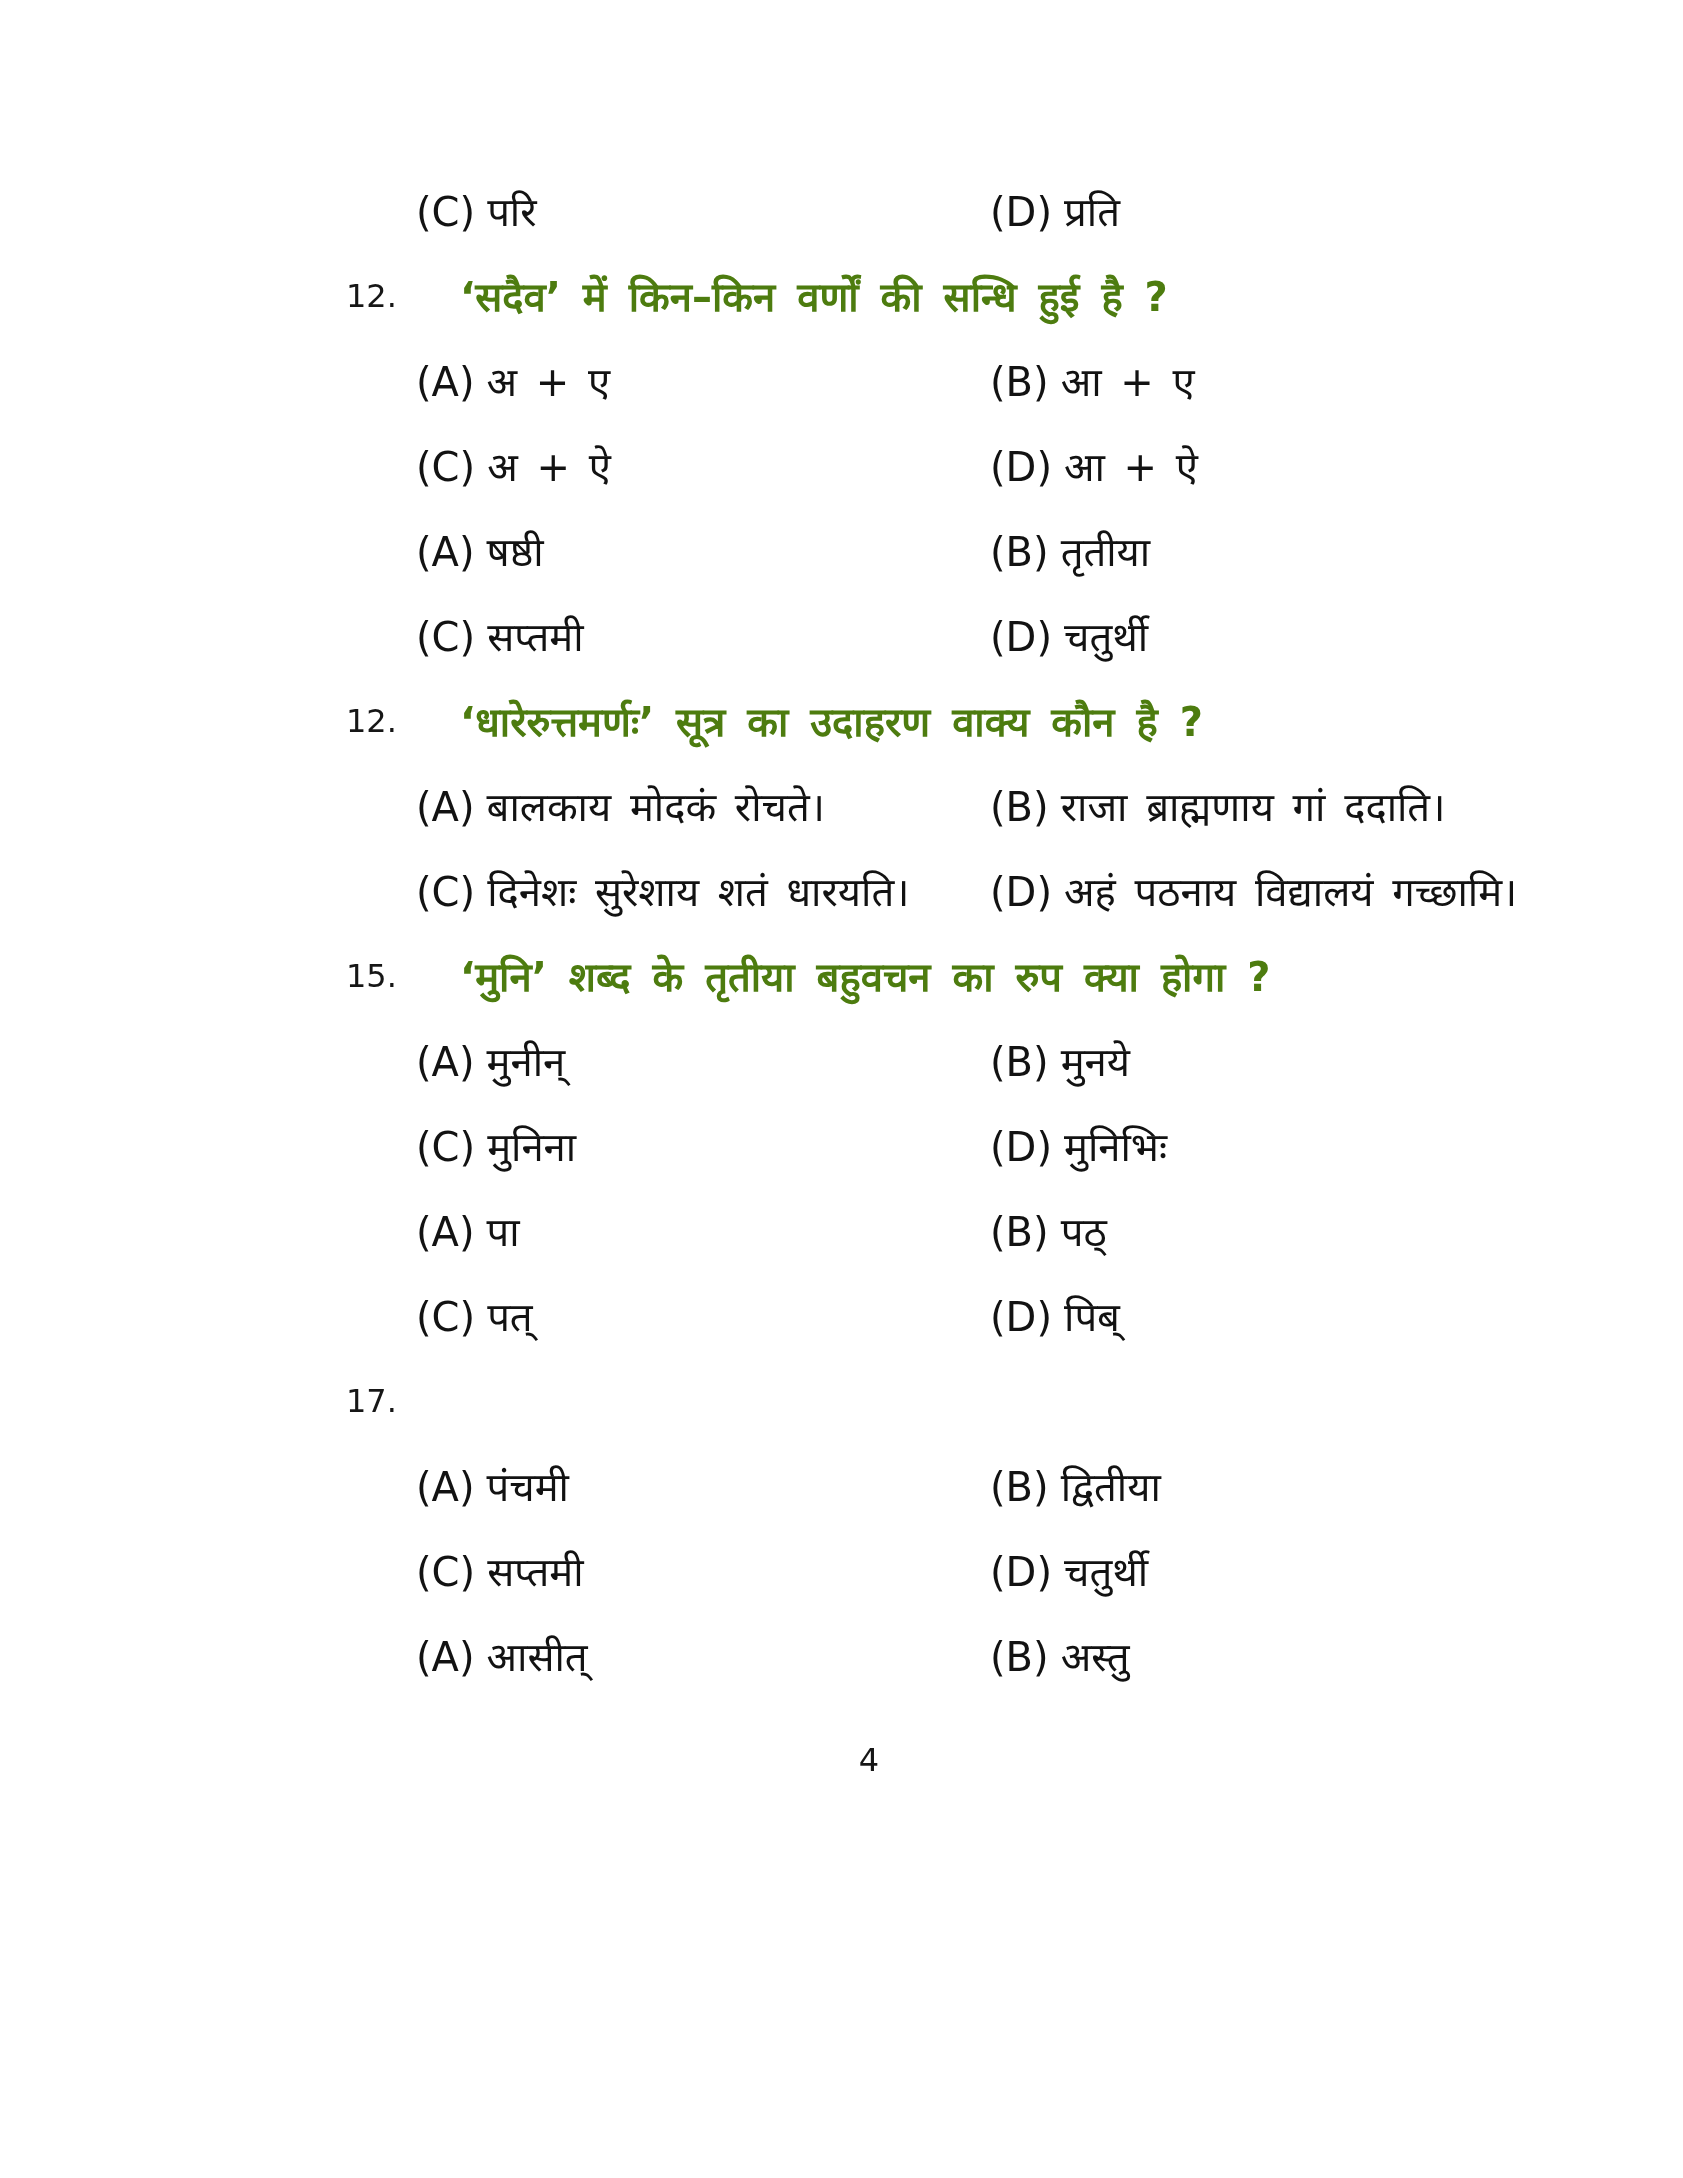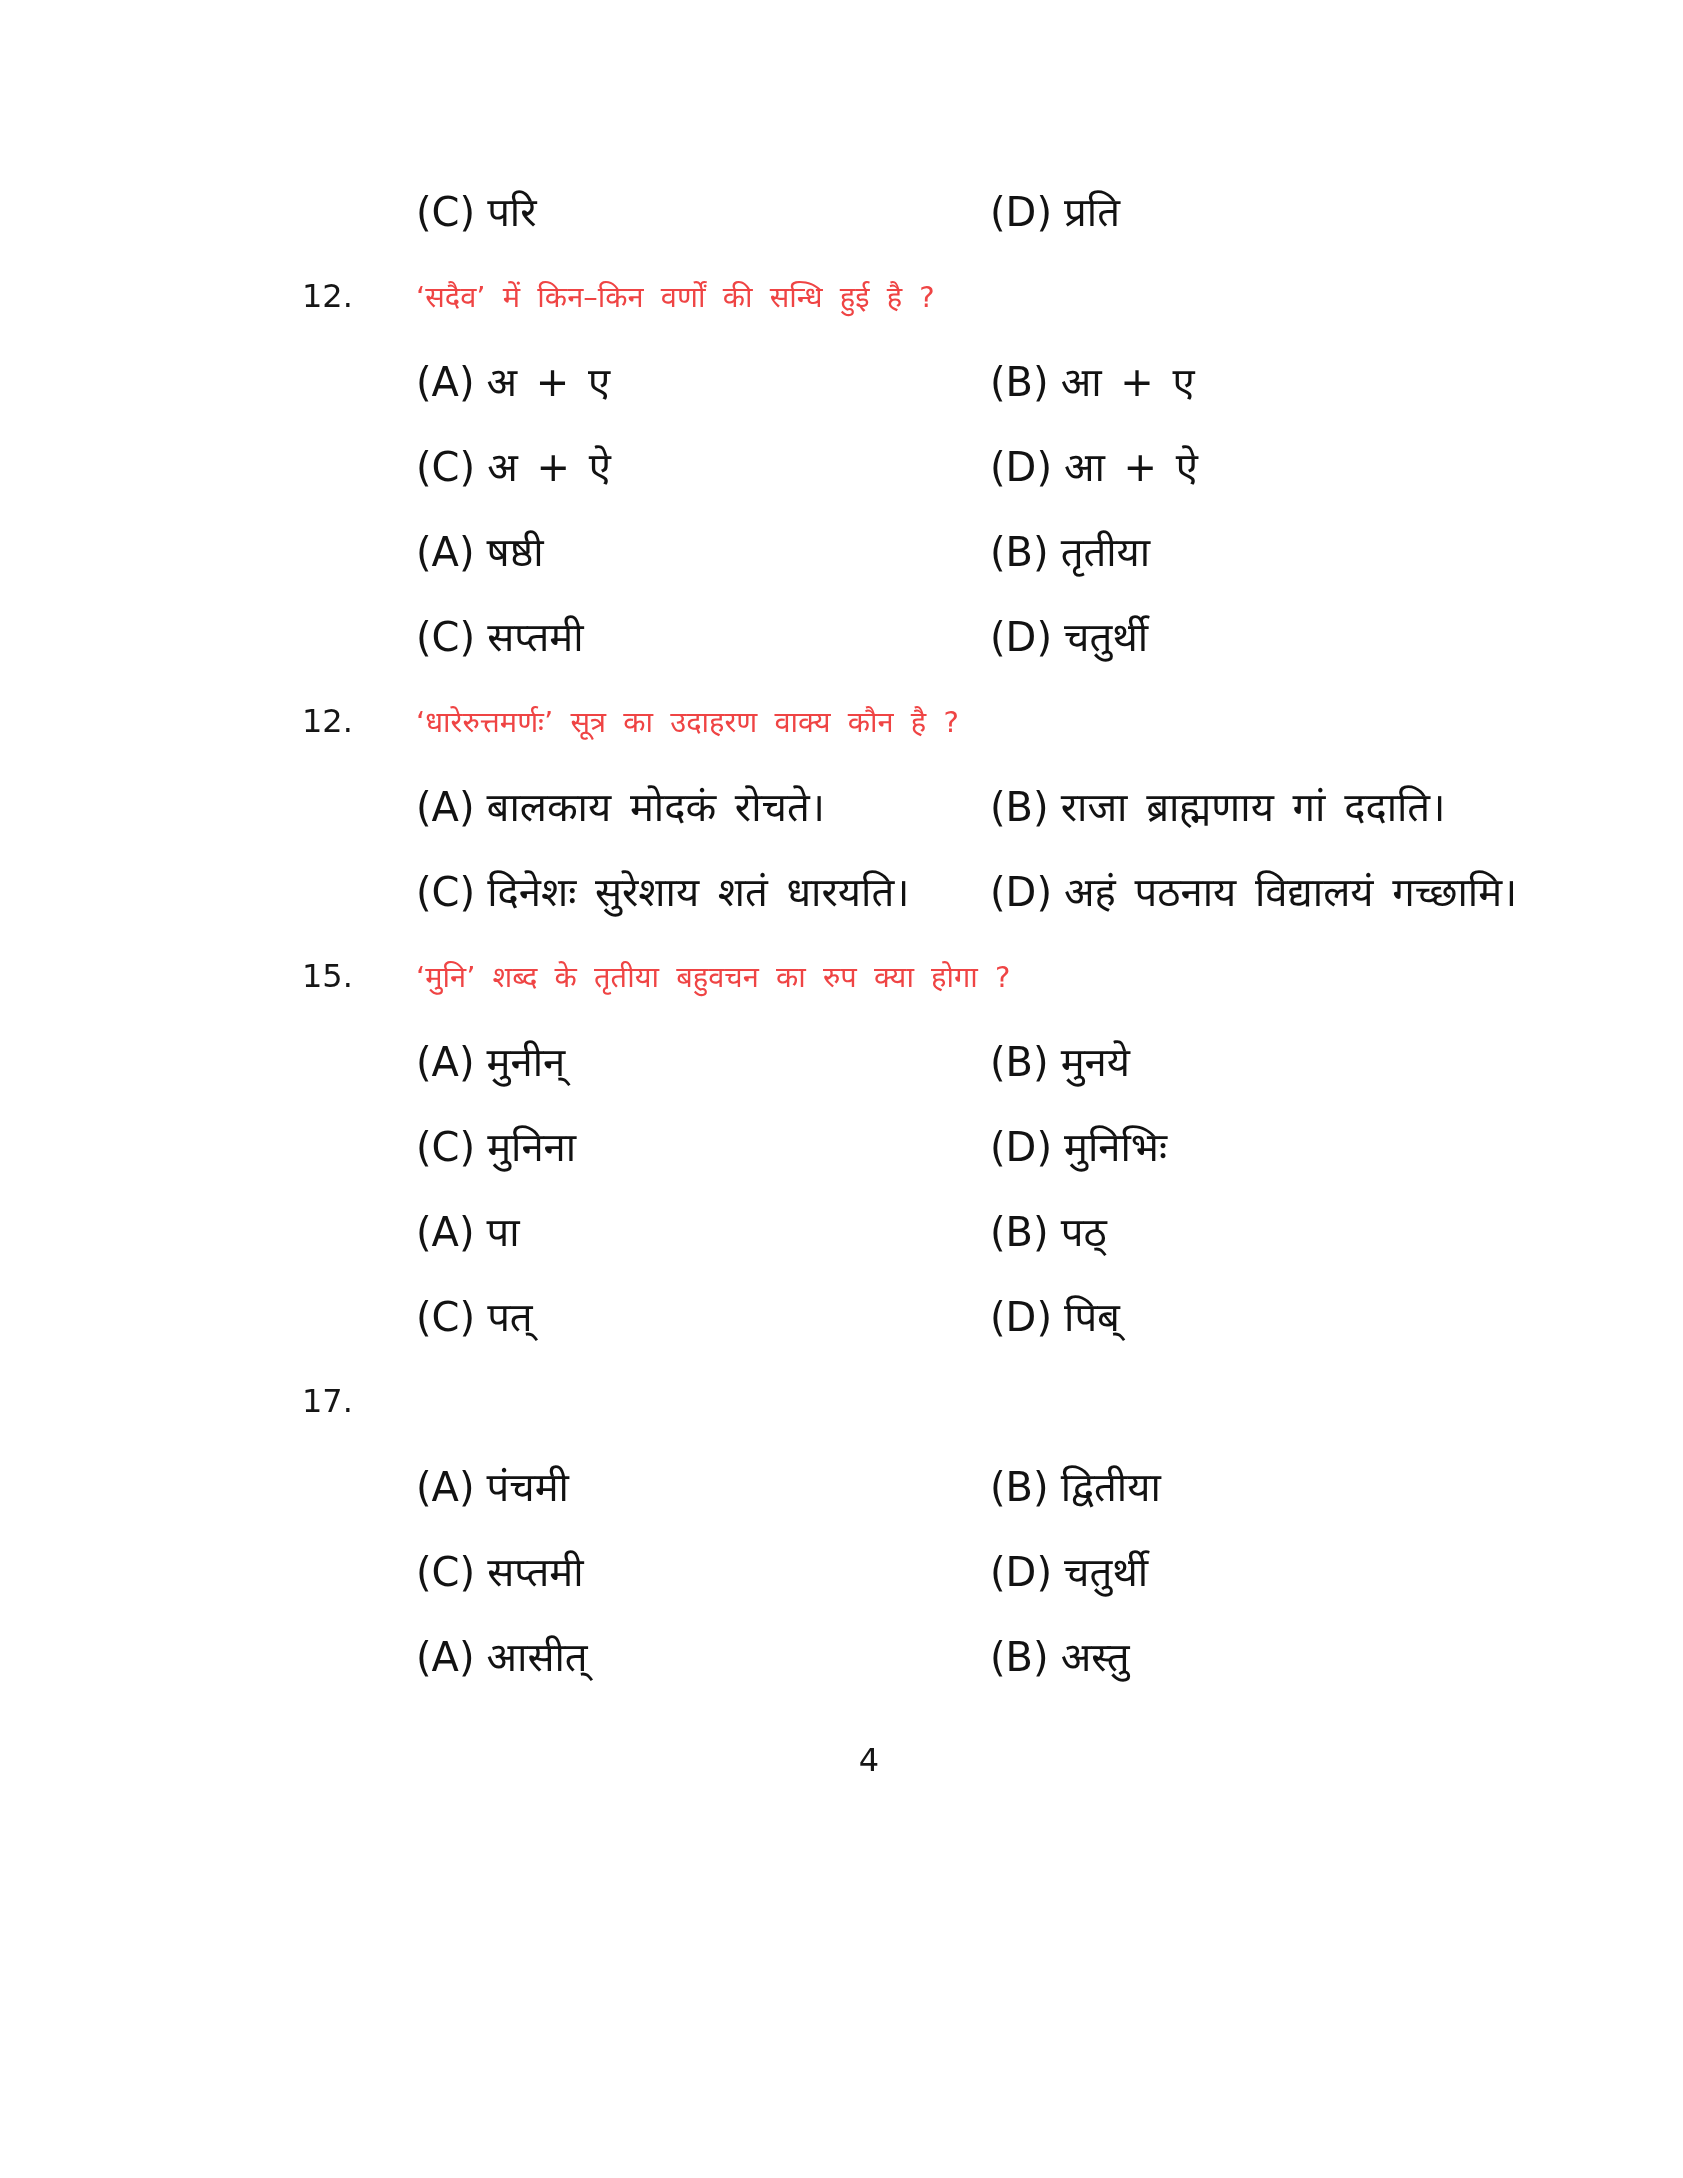--- a/index.html
+++ b/index.html
@@ -25,29 +25,31 @@
     height: 85px;
     padding-left: 302px;
     box-sizing: border-box;
     white-space: nowrap;
   }
   .qnum {
     flex: 0 0 114px;
     width: 114px;
     font-size: 32px;
     color: #161616;
+    margin-left: 44px;
   }
   .spacer {
     flex: 0 0 114px;
     width: 114px;
   }
   .qtext {
-    font-size: 29px;
+    font-size: 40px;
     word-spacing: 8px;
-    color: #ef4444;
+    color: #4d7c0f;
+    font-weight: bold;
   }
   .opt {
     display: flex;
     align-items: baseline;
     font-size: 40px;
     color: #121212;
   }
   .col1 {
     flex: 0 0 574px;
     width: 574px;

